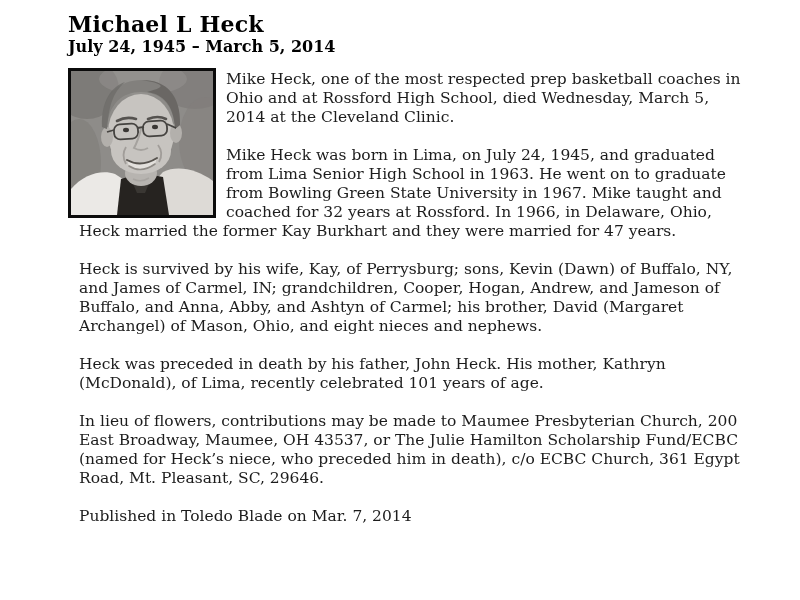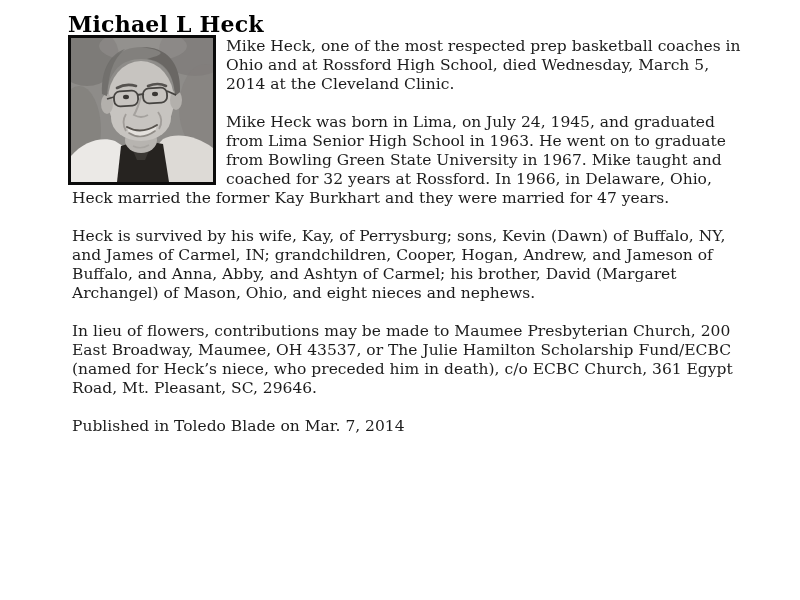--- a/index.html
+++ b/index.html
@@ -42,32 +42,33 @@
     height: 144px;
     border: 3px solid #0b0b0b;
     margin: -2px 10px 0 0;
     background: #8e8c89;
     overflow: hidden;
   }
   .photo-frame svg { display: block; }
   .body-text p {
     font-size: 15.5px;
     line-height: 19px;
-    margin: 0 0 19px 4px;
+    margin: 0 0 19px 11px;
   }
   .body-text p.footer-line {
     margin-bottom: 0;
   }
 </style>
 </head>
 <body>
 
 <div class="page">
 
   <h1 class="title">Michael L Heck</h1>
+  <div class="dates">July 24, 1945 – March 5, 2014</div>
 
   <div class="body-text">
 
     <div class="photo-frame">
       <svg width="142" height="144" viewBox="0 0 142 144" xmlns="http://www.w3.org/2000/svg">
 
         <rect x="0" y="0" width="142" height="144" fill="#8e8c89"></rect>
         <ellipse cx="16" cy="18" rx="32" ry="30" fill="#6f6d6a" opacity="0.55"></ellipse>
         <ellipse cx="124" cy="12" rx="36" ry="26" fill="#787572" opacity="0.55"></ellipse>
         <ellipse cx="134" cy="70" rx="26" ry="44" fill="#817e7b" opacity="0.5"></ellipse>
@@ -115,17 +116,18 @@
         <path d="M56,89 Q70,97 86,87" stroke="#57534e" stroke-width="2" fill="none" stroke-linecap="round"></path>
         <path d="M58,95 Q70,103 84,93" stroke="#8f8b86" stroke-width="1.6" fill="none" stroke-linecap="round"></path>
 
         <path d="M62,108 Q70,112 78,107" stroke="#a8a5a1" stroke-width="1.5" fill="none"></path>
       </svg>
     </div>
 
     <p>Mike Heck, one of the most respected prep basketball coaches in Ohio and at Rossford High School, died Wednesday, March 5, 2014 at the Cleveland Clinic.</p>
     <p>Mike Heck was born in Lima, on July 24, 1945, and graduated from Lima Senior High School in 1963. He went on to graduate from Bowling Green State University in 1967. Mike taught and coached for 32 years at Rossford. In 1966, in Delaware, Ohio, Heck married the former Kay Burkhart and they were married for 47 years.</p>
     <p>Heck is survived by his wife, Kay, of Perrysburg; sons, Kevin (Dawn) of Buffalo, NY, and James of Carmel, IN; grandchildren, Cooper, Hogan, Andrew, and Jameson of Buffalo, and Anna, Abby, and Ashtyn of Carmel; his brother, David (Margaret Archangel) of Mason, Ohio, and eight nieces and nephews.</p>
+    <p>Heck was preceded in death by his father, John Heck. His mother, Kathryn (McDonald), of Lima, recently celebrated 101 years of age.</p>
     <p>In lieu of flowers, contributions may be made to Maumee Presbyterian Church, 200 East Broadway, Maumee, OH 43537, or The Julie Hamilton Scholarship Fund/ECBC (named for Heck’s niece, who preceded him in death), c/o ECBC Church, 361 Egypt Road, Mt. Pleasant, SC, 29646.</p>
     <p class="footer-line">Published in Toledo Blade on Mar. 7, 2014</p>
 
   </div>
 </div>
 
 </body></html>

